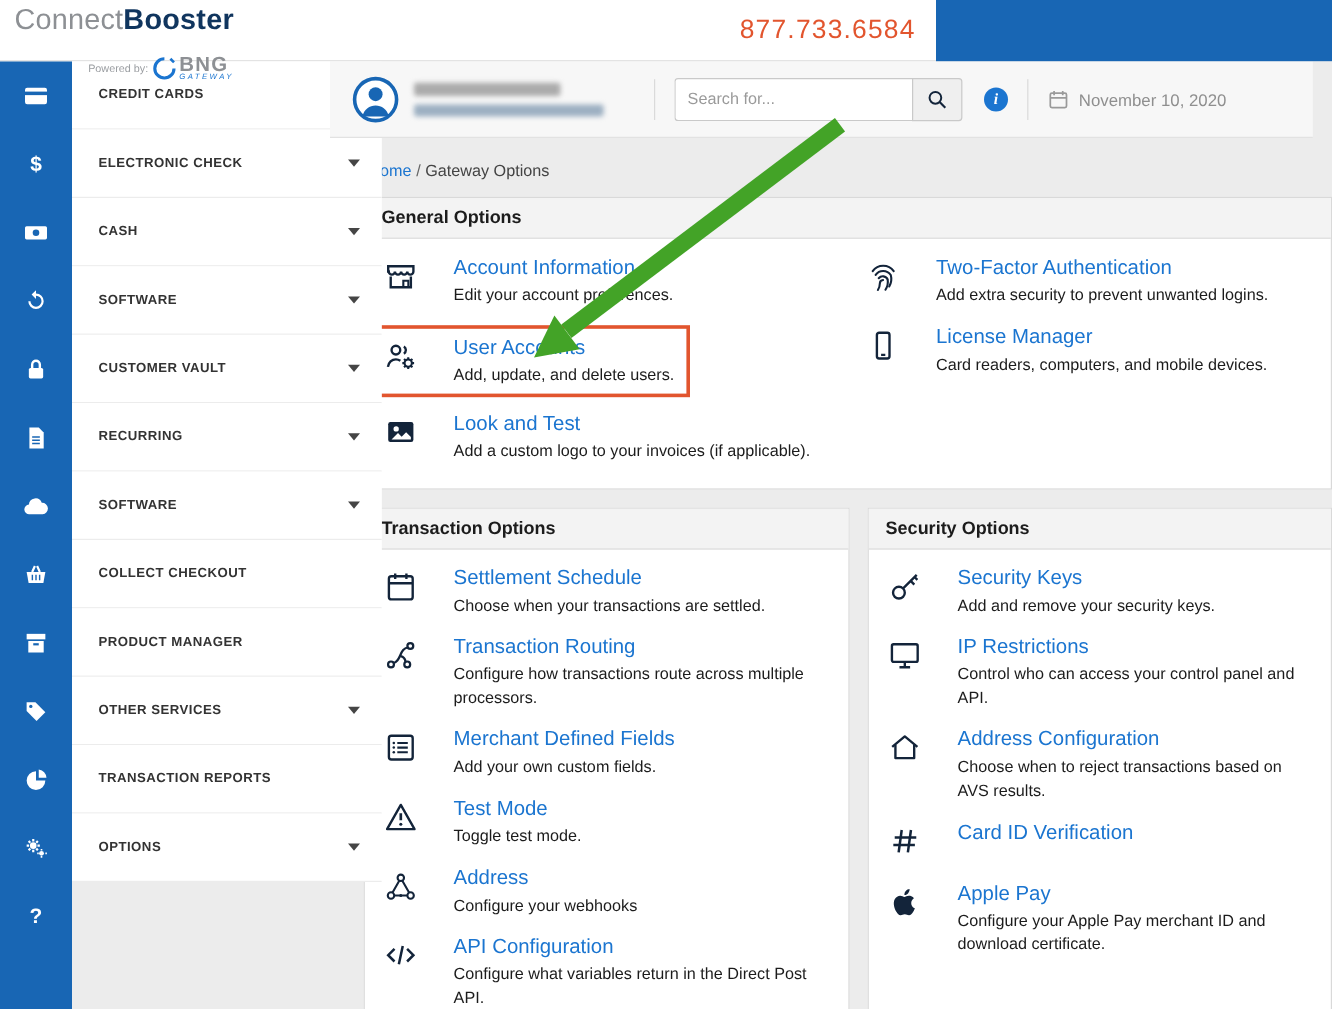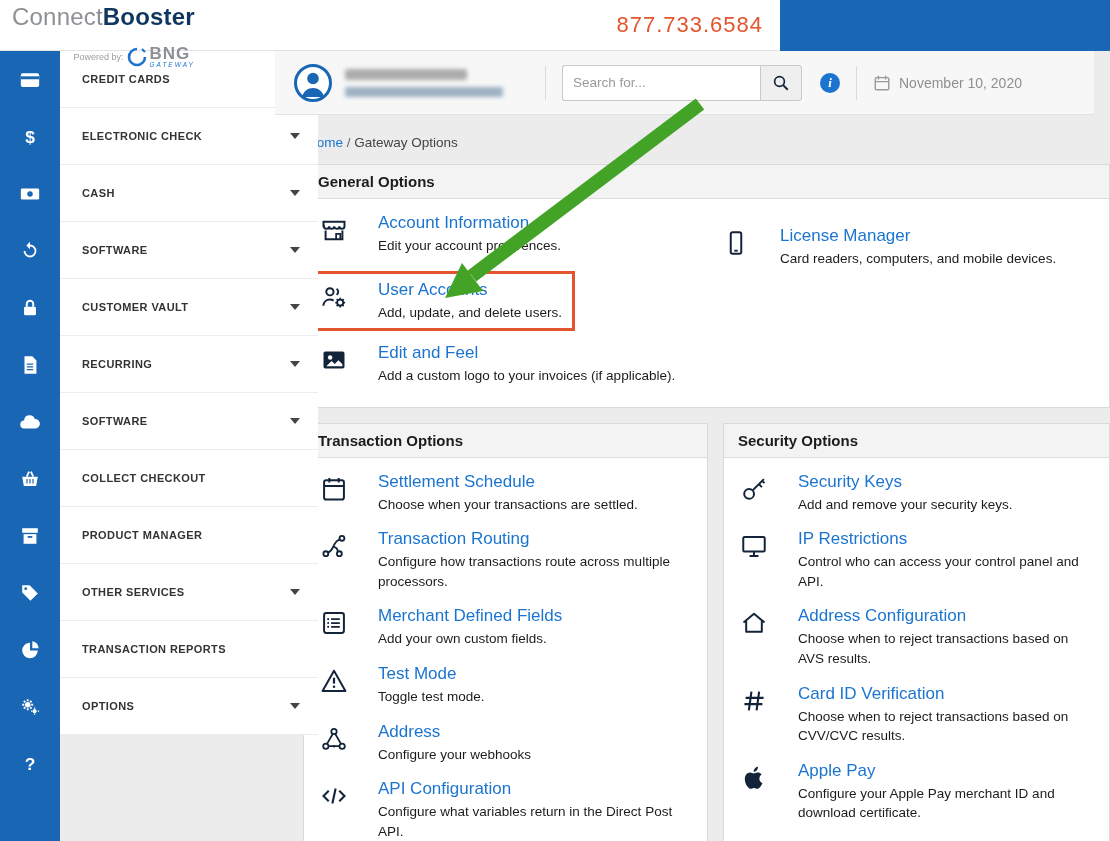--- a/index.html
+++ b/index.html
@@ -322,26 +322,38 @@
               </div>
             </div>
           </div>
           <div class="opt">
             <span class="opt-icon"><svg width="28" height="28" viewBox="0 0 24 24">
                   <rect x="3" y="4.8" width="18" height="14.4" rx="1.6" fill="currentColor"></rect>
                   <circle cx="8.7" cy="9.8" r="1.9" fill="#fff"></circle>
                   <path d="M5.4 17.4l4.6-4.6 2.6 2.6 3.2-3.2 3.4 3.4v1.8z" fill="#fff"></path>
                 </svg></span>
             <div>
-              <div class="opt-title">Edit and Feel</div>
+              <div class="opt-title">Look and Test</div>
               <div class="opt-desc">Add a custom logo to your invoices (if applicable).</div>
             </div>
           </div>
         </div>
         <div>
+          <div class="opt">
+            <span class="opt-icon"><svg width="28" height="28" viewBox="0 0 24 24" fill="none" stroke="currentColor" stroke-width="1.5" stroke-linecap="round">
+                  <path d="M4.5 8.5a9.2 9.2 0 0 1 15 0"></path>
+                  <path d="M6.6 11.2a6.6 6.6 0 0 1 10.8.1c.7 2.5.3 5.8-1.1 8.2"></path>
+                  <path d="M8.8 13.6a3.8 3.8 0 0 1 6.4.9c.4 2.6-.2 5.2-1.6 7.3"></path>
+                  <path d="M11.9 14.9c-1.3.1-2.3 1.2-2.3 2.5 0 1.7-.5 3.3-1.4 4.6"></path>
+                </svg></span>
+            <div>
+              <div class="opt-title">Two-Factor Authentication</div>
+              <div class="opt-desc">Add extra security to prevent unwanted logins.</div>
+            </div>
+          </div>
           <div class="opt" style="margin-top:13px">
             <span class="opt-icon"><svg width="28" height="28" viewBox="0 0 24 24" fill="none">
                   <rect x="7.5" y="2.8" width="9" height="18.4" rx="1.6" stroke="currentColor" stroke-width="1.7"></rect>
                   <path d="M10.5 18.6h3" stroke="currentColor" stroke-width="1.6"></path>
                 </svg></span>
             <div>
               <div class="opt-title">License Manager</div>
               <div class="opt-desc">Card readers, computers, and mobile devices.</div>
             </div>
           </div>
@@ -458,21 +470,20 @@
               <div class="opt-title">Address Configuration</div>
               <div class="opt-desc">Choose when to reject transactions based on AVS results.</div>
             </div>
           </div>
           <div class="opt">
             <span class="opt-icon"><svg width="28" height="28" viewBox="0 0 24 24" fill="none" stroke="currentColor" stroke-width="1.8">
                   <path d="M9.8 4L7.6 20M16.4 4l-2.2 16M4.8 9.3h15.4M3.8 14.7h15.4"></path>
                 </svg></span>
             <div>
               <div class="opt-title">Card ID Verification</div>
-              <div class="opt-desc">Choose when to reject transactions based on CVV/CVC results.</div>
             </div>
           </div>
           <div class="opt">
             <span class="opt-icon"><svg width="28" height="28" viewBox="0 0 24 24">
                   <path fill="currentColor" d="M16.6 12.6c0-2.3 1.9-3.4 2-3.5-1.1-1.6-2.8-1.8-3.4-1.8-1.4-.1-2.8.8-3.5.8-.7 0-1.8-.8-3-.8-1.5 0-3 .9-3.8 2.3-1.6 2.8-.4 7 1.2 9.3.8 1.1 1.7 2.4 2.9 2.3 1.2 0 1.6-.7 3-.7s1.8.7 3 .7c1.3 0 2.1-1.1 2.9-2.3.9-1.3 1.2-2.6 1.3-2.7-.1 0-2.6-1-2.6-3.6z"></path>
                   <path fill="currentColor" d="M14.4 5.4c.6-.8 1.1-1.9 1-3-.9 0-2.1.6-2.7 1.4-.6.7-1.1 1.8-1 2.9 1.1.1 2.1-.5 2.7-1.3z"></path>
                 </svg></span>
             <div>
               <div class="opt-title">Apple Pay</div>
               <div class="opt-desc">Configure your Apple Pay merchant ID and download certificate.</div>

